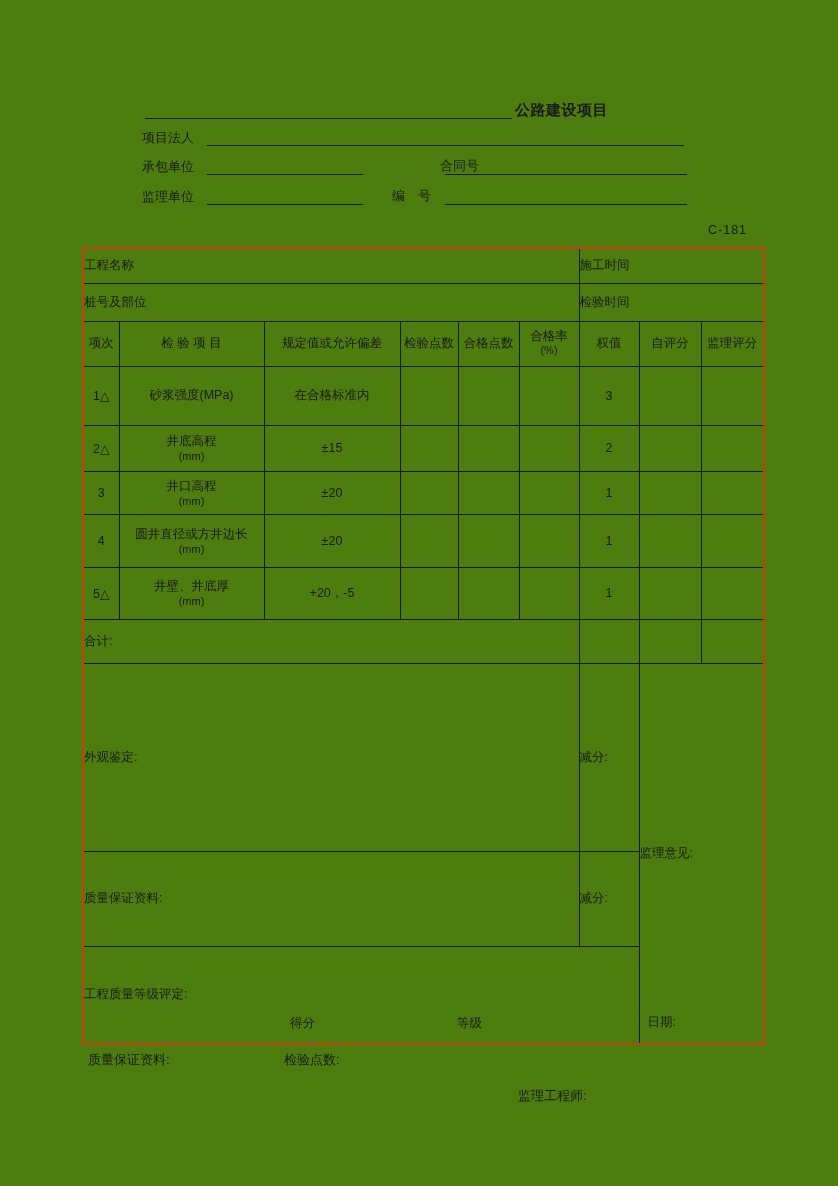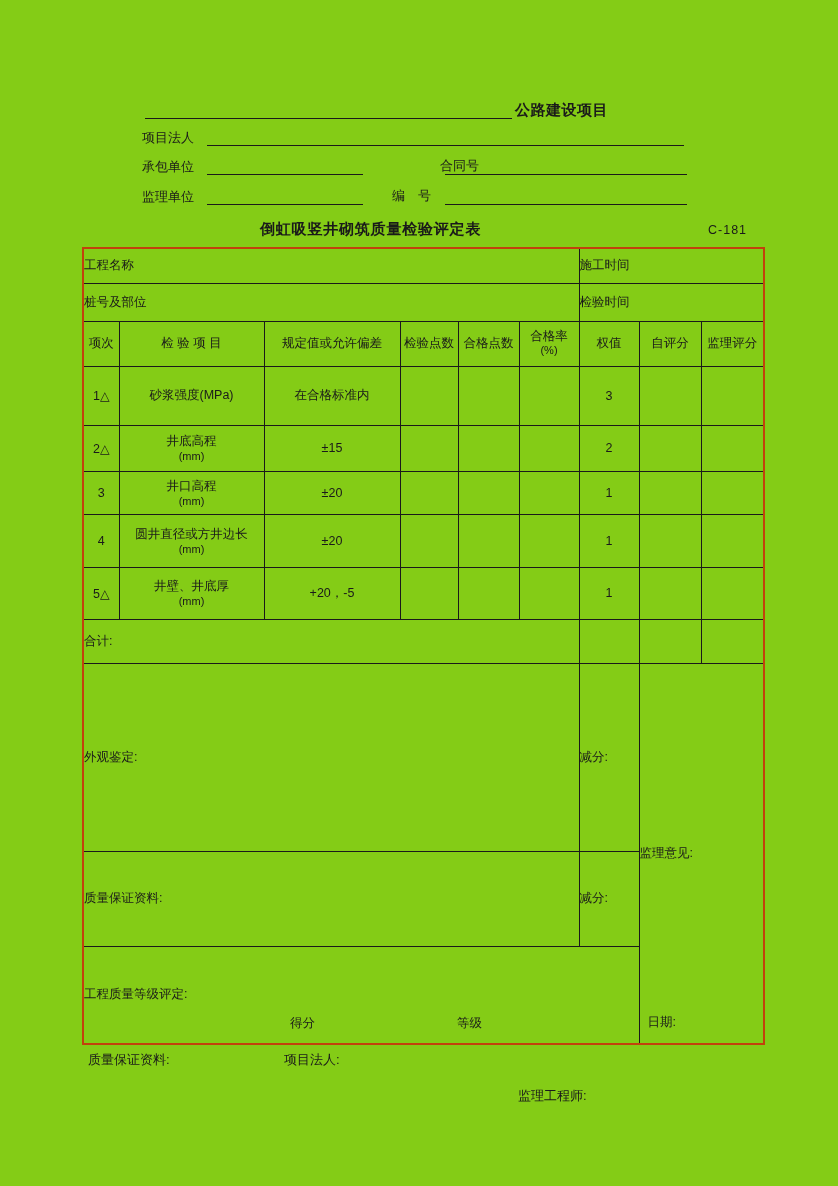--- a/index.html
+++ b/index.html
@@ -1,21 +1,21 @@
 <!DOCTYPE html>
 <html><head>
 <meta charset="utf-8">
 <style>
   * { margin: 0; padding: 0; box-sizing: border-box; }
   html, body { background: #ffffff; }
   .page {
     position: relative;
     width: 838px;
     height: 1186px;
-    background: #84cc16;
+    background: #4d7c0f;
     font-family: "Liberation Sans", "DejaVu Sans", sans-serif;
     color: #1a1a1a;
     overflow: hidden;
   }
   .abs { position: absolute; white-space: nowrap; }
   .lbl { font-size: 13px; }
   .line { position: absolute; height: 0; border-top: 1.5px solid #1a1a1a; }
   .proj-type { font-size: 15px; font-weight: 600; letter-spacing: 0.5px; }
   .form-title { font-size: 15px; font-weight: 700; letter-spacing: 0.8px; }
   .form-code { font-size: 12.5px; letter-spacing: 1px; }
@@ -68,21 +68,20 @@
   <span class="abs lbl" style="left:142px; top:158px;">承包单位</span>
   <div class="line" style="left:207px; top:174px; width:156px;"></div>
   <span class="abs lbl" style="left:392px; top:157px;margin-left:48px;">合同号</span>
   <div class="line" style="left:445px; top:174px; width:242px;"></div>
 
   <span class="abs lbl" style="left:142px; top:188px;">监理单位</span>
   <div class="line" style="left:207px; top:204px; width:156px;"></div>
   <span class="abs lbl" style="left:392px; top:187px;">编　号</span>
   <div class="line" style="left:445px; top:204px; width:242px;"></div>
 
-  <span class="abs form-title" style="left:260px; top:220px;">倒虹吸竖井砌筑质量检验评定表</span>
   <span class="abs form-code" style="left:708px; top:223px;">C-181</span>
 
   <table class="main">
     <colgroup>
       <col style="width:36px">
         <col style="width:145px">
         <col style="width:136px">
       <col style="width:58px">
         <col style="width:61px">
         <col style="width:60px">
@@ -217,16 +216,16 @@
       <td class="grade" colspan="7">
         <span>工程质量等级评定:</span>
         <span class="score-lbl">得分</span>
         <span class="level-lbl">等级</span>
       </td>
     </tr>
   </tbody>
     </table>
 
   <span class="abs lbl" style="left:88px; top:1051px;">质量保证资料:</span>
-  <span class="abs lbl" style="left:284px; top:1051px;">项目法人:</span>
+  <span class="abs lbl" style="left:284px; top:1051px;">检验点数:</span>
   <span class="abs lbl" style="left:518px; top:1051px;margin-top:36px;">监理工程师:</span>
 
 </div>
 
 </body></html>

